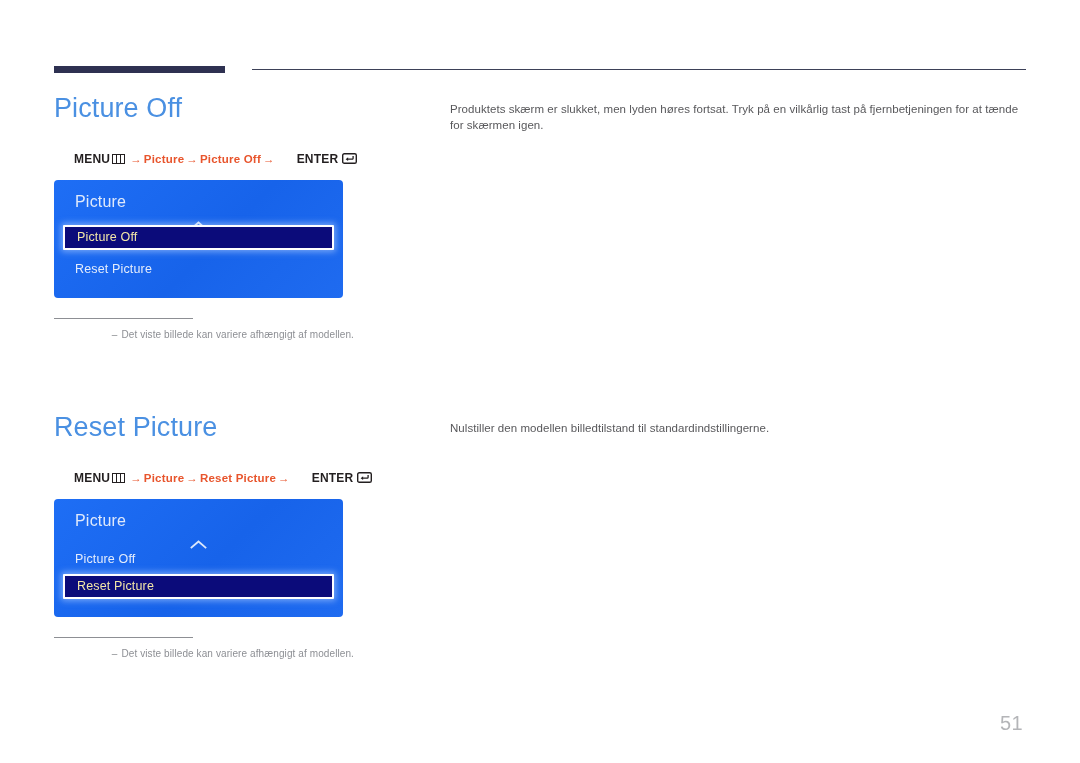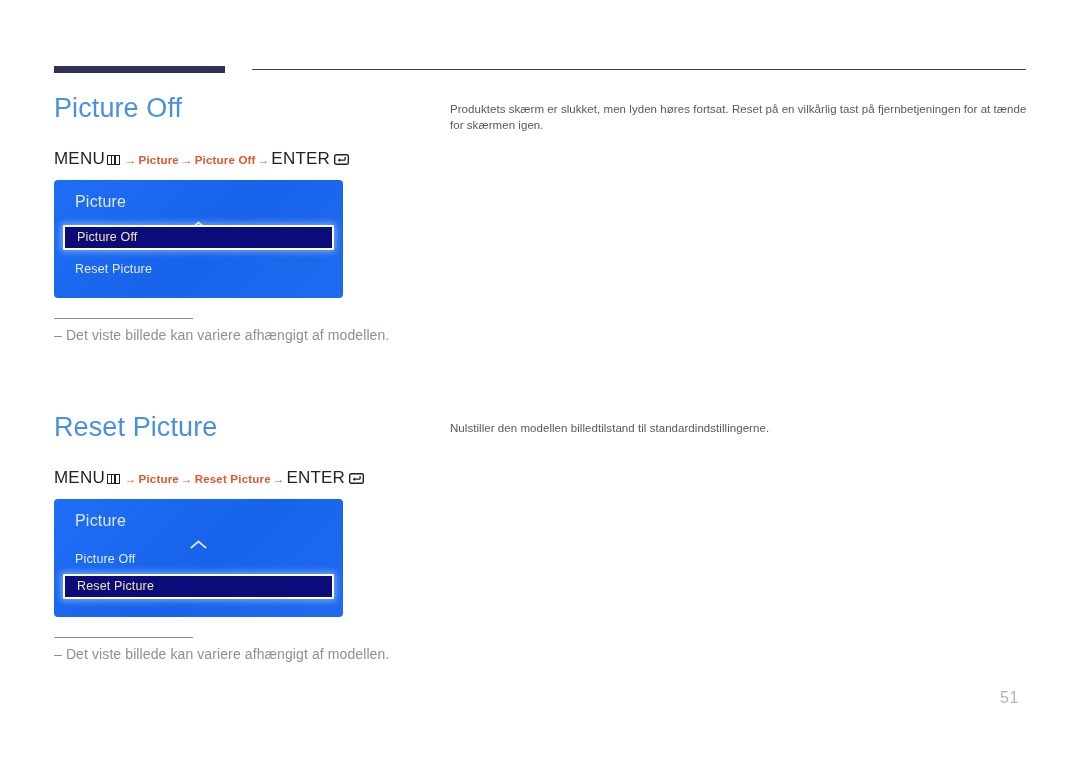--- a/index.html
+++ b/index.html
@@ -68,22 +68,23 @@
     left: 54px;
     top: 60px;
     font-size: 11.5px;
     line-height: 14px;
     white-space: nowrap;
     color: #231f20;
     letter-spacing: 0.2px;
   }
   .menu-path .mp-plain {
     color: #231f20;
-    font-weight: normal;
-    font-size: 17px;
+    font-weight: bold;
+    font-size: 12px;
+    margin-left: 20px;
   }
   .menu-path .mp-accent {
     color: #e8552d;
     font-weight: bold;
     font-size: 11.5px;
   }
   .menu-path .mp-arrow {
     color: #e8552d;
     font-size: 11.5px;
     padding: 0 2px;
@@ -185,46 +186,47 @@
     top: 226px;
     width: 300px;
   }
   .footnote-rule {
     width: 139px;
     height: 1px;
     background: #8d8f94;
     margin-bottom: 9px;
   }
   .footnote {
-    font-size: 14px;
+    font-size: 10px;
     color: #8d8f94;
     line-height: 14px;
     letter-spacing: 0.1px;
     white-space: nowrap;
+    text-align: right;
   }
   .footnote .fn-dash { margin-right: 4px; }
 
   
   .description {
     position: absolute;
     left: 450px;
     top: 9px;
     width: 578px;
     font-size: 11.5px;
     line-height: 16px;
     color: #58585b;
     letter-spacing: 0.05px;
   }
 
   
   .page-number {
     position: absolute;
     left: 1000px;
-    top: 689px;
-    font-size: 16px;
+    top: 712px;
+    font-size: 20px;
     color: #b4b5b8;
     letter-spacing: 0.5px;
   }
 </style>
 </head>
 <body>
 
 <div class="header-rules">
   <div class="header-bar-thick"></div>
   <div class="header-bar-thin"></div>
@@ -254,21 +256,21 @@
       <div class="osd-item spacer-top"></div>
       <div class="osd-item">Reset Picture</div>
     </div>
   </div>
 
   <div class="footnote-wrap">
     <div class="footnote-rule"></div>
     <div class="footnote"><span class="fn-dash">–</span><span>Det viste billede kan variere afhængigt af modellen.</span></div>
   </div>
 
-  <div class="description">Produktets skærm er slukket, men lyden høres fortsat. Reset på en vilkårlig tast på fjernbetjeningen for at tænde for skærmen igen.</div>
+  <div class="description">Produktets skærm er slukket, men lyden høres fortsat. Tryk på en vilkårlig tast på fjernbetjeningen for at tænde for skærmen igen.</div>
 </div>
 
 <div class="section" id="section-reset-picture">
 
   <h1 class="section-title">Reset Picture</h1>
 
   <div class="menu-path">
     <span class="mp-plain">MENU</span><span class="icon-menu"></span><span class="mp-arrow">→</span><span class="mp-accent">Picture</span><span class="mp-arrow">→</span><span class="mp-accent">Reset Picture</span><span class="mp-arrow">→</span><span class="mp-plain">ENTER</span><span class="icon-enter"><svg width="15" height="11" viewBox="0 0 15 11">
           <rect x="0.7" y="0.7" width="13.6" height="9.6" rx="1.6" fill="#ffffff" stroke="#231f20" stroke-width="1.4"></rect>
           <path d="M11.1 3.0 v2.3 a0.9 0.9 0 0 1 -0.9 0.9 H5.3" fill="none" stroke="#231f20" stroke-width="1.3"></path>

